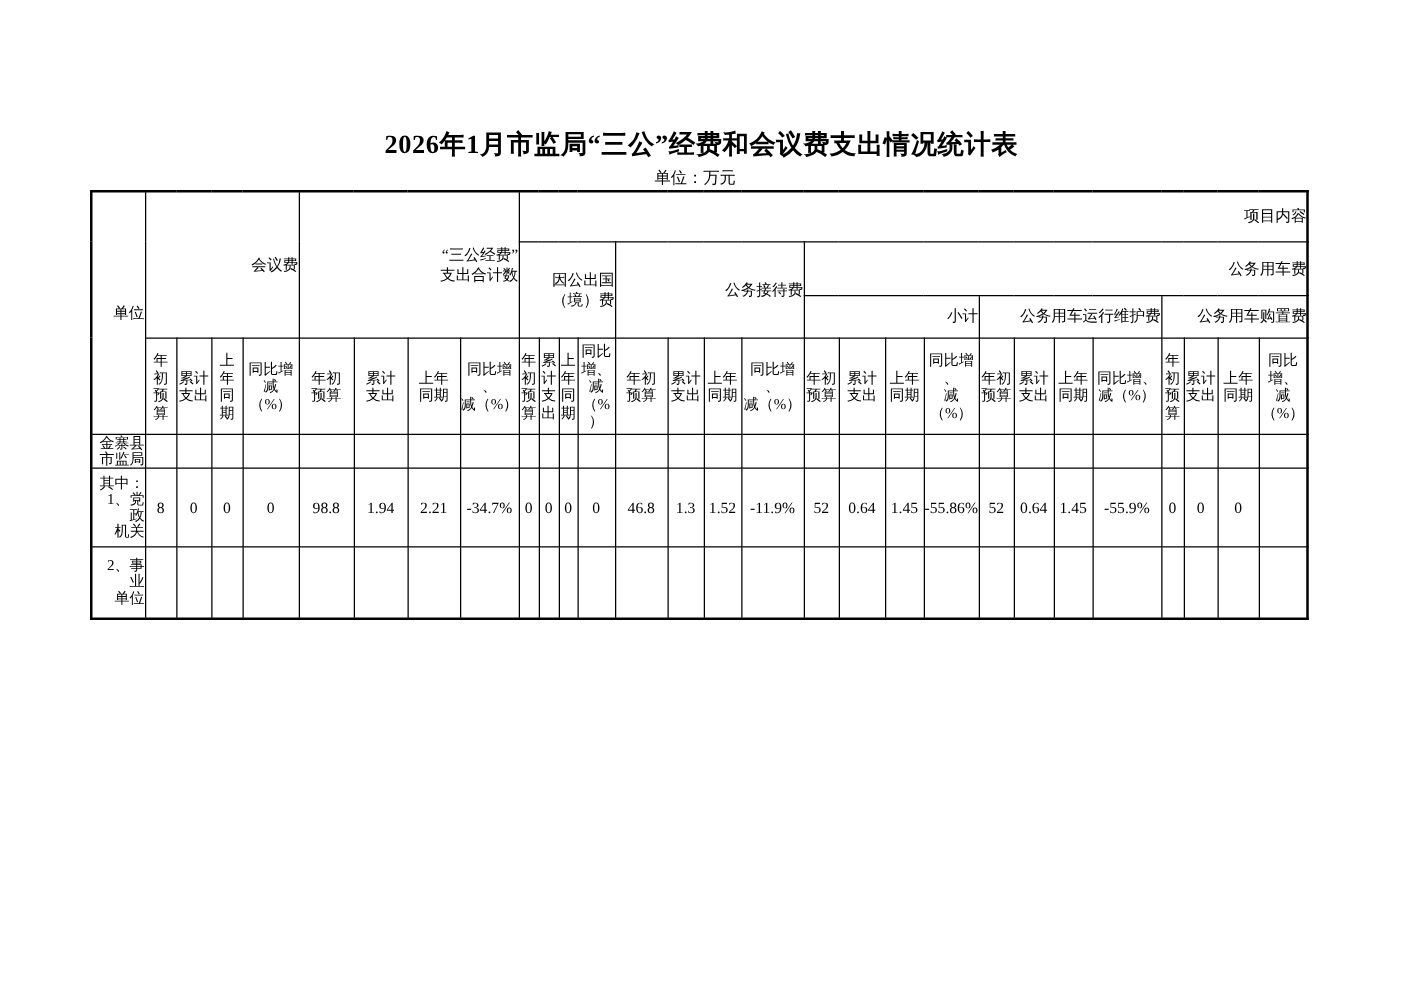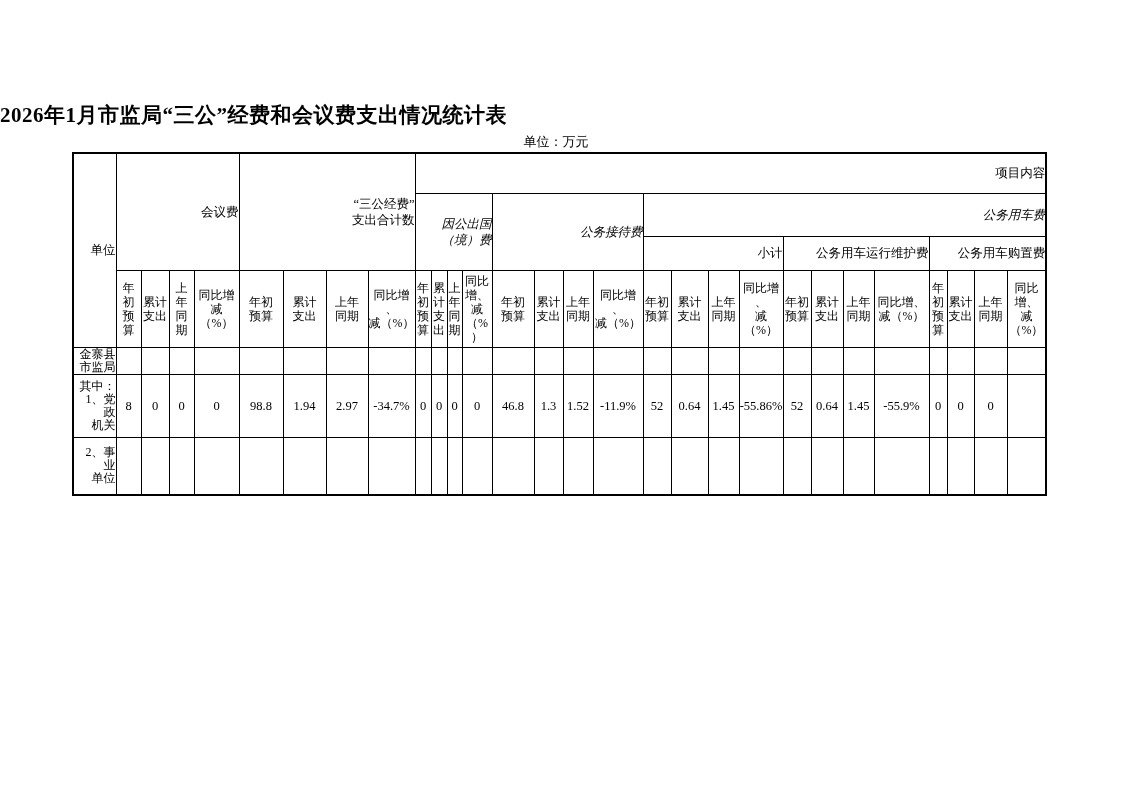--- a/index.html
+++ b/index.html
@@ -9,20 +9,21 @@
     background: #ffffff;
     color: #000000;
     font-family: "Liberation Serif", "DejaVu Serif", serif;
     position: relative;
     overflow: hidden;
   }
   .page-title {
     position: absolute;
     top: 101px; left: 0;
     width: 100%;
+    text-align: center;
     font-size: 21px;
     font-weight: 700;
     letter-spacing: 0.5px;
   }
   .unit-note {
     position: absolute;
     top: 133px; left: 72px;
     width: 968px;
     text-align: center;
     font-size: 13px;
@@ -42,21 +43,21 @@
     vertical-align: middle;
     font-weight: 400;
     white-space: pre-line;
     overflow: hidden;
   }
   thead th { font-size: 12px; line-height: 14px; }
   thead th.grp { font-size: 12.5px; line-height: 16px; text-align: right; }
   tbody th.row-label { font-size: 12px; line-height: 13px; text-align: right; }
   tbody td { font-size: 12.5px; line-height: 14px; white-space: nowrap; }
   tr.hr1 { height: 40px; }
-  tr.hr2 { height: 43px; font-style: italic; }
+  tr.hr2 { height: 43px; }
   tr.hr3 { height: 34px; }
   tr.hr4 { height: 77px; }
   tr.dr1 { height: 25px; }
   tr.dr2 { height: 63px; }
   tr.dr3 { height: 58px; }
 </style>
 </head>
 <body>
 
 <div class="page-title">2026年1月市监局“三公”经费和会议费支出情况统计表</div>
@@ -228,21 +229,21 @@
     <tr class="dr2">
       <th class="row-label">其中：
 1、党政
 机关</th>
       <td>8</td>
       <td>0</td>
       <td>0</td>
       <td>0</td>
       <td>98.8</td>
       <td>1.94</td>
-      <td>2.97</td>
+      <td>2.21</td>
       <td>-34.7%</td>
       <td>0</td>
       <td>0</td>
       <td>0</td>
       <td>0</td>
       <td>46.8</td>
       <td>1.3</td>
       <td>1.52</td>
       <td>-11.9%</td>
       <td>52</td>

